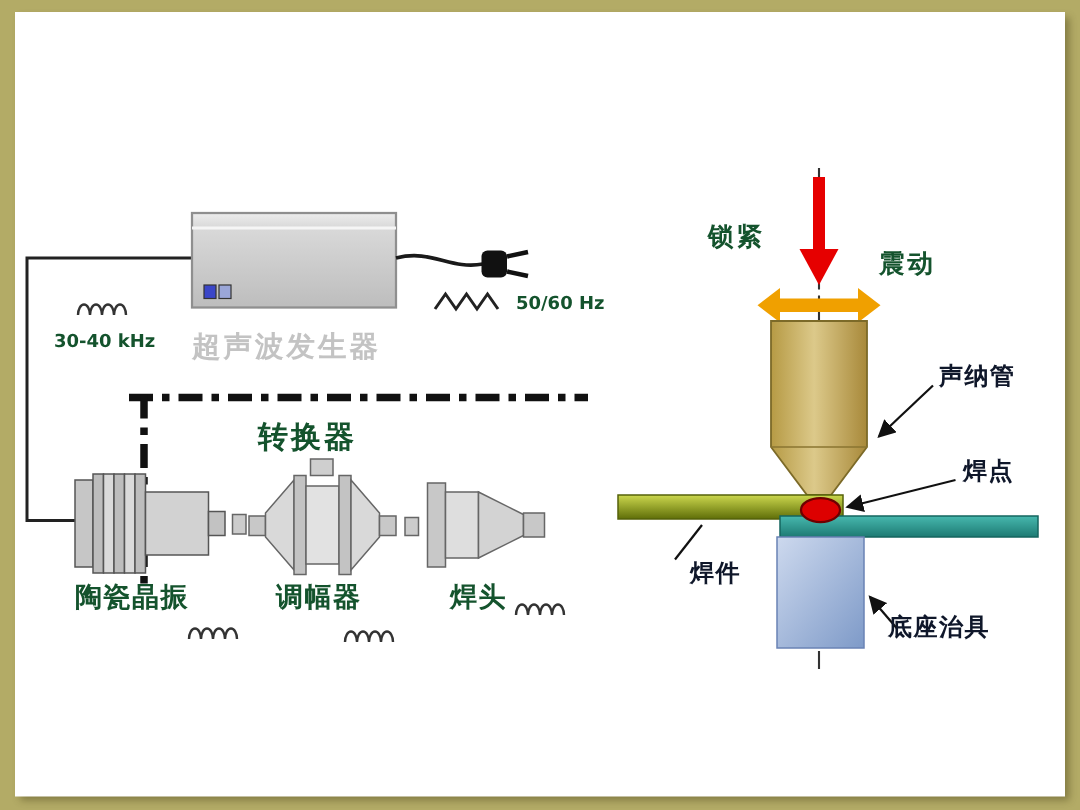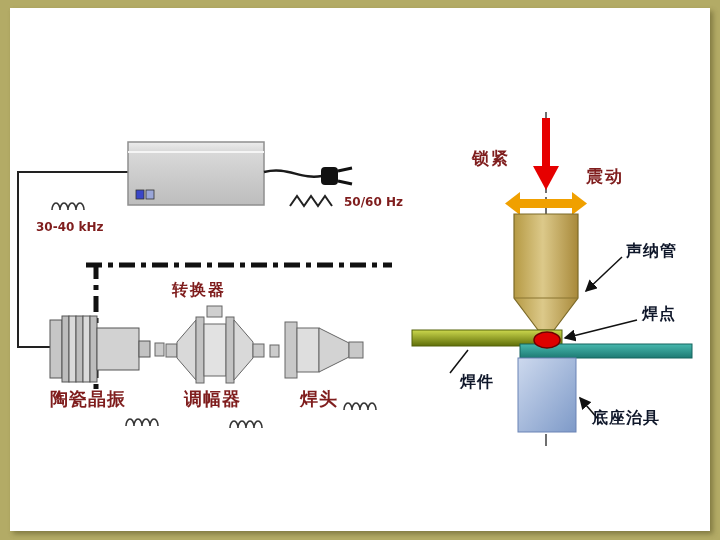--- a/index.html
+++ b/index.html
@@ -7,24 +7,24 @@
     position:relative;width:720px;height:540px;
     background:#b3ab66;overflow:hidden;
     font-family:"DejaVu Sans","Liberation Sans",sans-serif;
   }
   .canvas{
     position:absolute;left:10px;top:8px;width:700px;height:523px;
     background:#ffffff;
     box-shadow:3px 3px 5px rgba(70,65,25,.45);
   }
   .art{position:absolute;left:0;top:0;}
-  .lbl{position:absolute;white-space:nowrap;color:#7f1d1d;line-height:1;}
+  .lbl{position:absolute;white-space:nowrap;color:#14532d;line-height:1;}
   .lbl-freq{font-size:12px;font-weight:bold;}
   .lbl-generator{font-size:19px;font-weight:bold;color:#c3c3c3;letter-spacing:2px;}
-  .lbl-converter{font-size:16px;font-weight:bold;letter-spacing:2px;font-family:Liberation Serif, serif;}
+  .lbl-converter{font-size:20px;font-weight:bold;letter-spacing:2px;font-family:Liberation Serif, serif;}
   .lbl-comp{font-size:18px;font-weight:bold;letter-spacing:1px;}
   .lbl-big{font-size:17px;font-weight:bold;letter-spacing:2px;}
   .lbl-side{font-size:16px;font-weight:600;letter-spacing:1px;color:#0f172a;}
 </style>
 </head>
 <body>
 
 <div class="stage">
   <div class="canvas"></div>
 
@@ -146,20 +146,21 @@
     <g stroke="#111" stroke-width="1.5" fill="none">
       <line x1="622" y1="257" x2="586" y2="291" marker-end="url(#ah)"></line>
       <line x1="637" y1="320" x2="565" y2="338" marker-end="url(#ah)"></line>
       <line x1="598" y1="419" x2="580" y2="398" marker-end="url(#ah)"></line>
       <line x1="450" y1="373" x2="468" y2="350"></line>
     </g>
   </svg>
 
   <div class="lbl lbl-freq" style="left:36px;top:221px;">30-40 kHz</div>
   <div class="lbl lbl-freq" style="left:344px;top:196px;">50/60 Hz</div>
+  <div class="lbl lbl-generator" style="left:128px;top:222px;">超声波发生器</div>
   <div class="lbl lbl-converter" style="left:172px;top:282px;">转换器</div>
 
   <div class="lbl lbl-comp" style="left:50px;top:390px;">陶瓷晶振</div>
   <div class="lbl lbl-comp" style="left:184px;top:390px;">调幅器</div>
   <div class="lbl lbl-comp" style="left:300px;top:390px;">焊头</div>
 
   <div class="lbl lbl-big" style="left:472px;top:150px;">锁紧</div>
   <div class="lbl lbl-big" style="left:586px;top:168px;">震动</div>
   <div class="lbl lbl-side" style="left:626px;top:243px;">声纳管</div>
   <div class="lbl lbl-side" style="left:642px;top:306px;">焊点</div>

